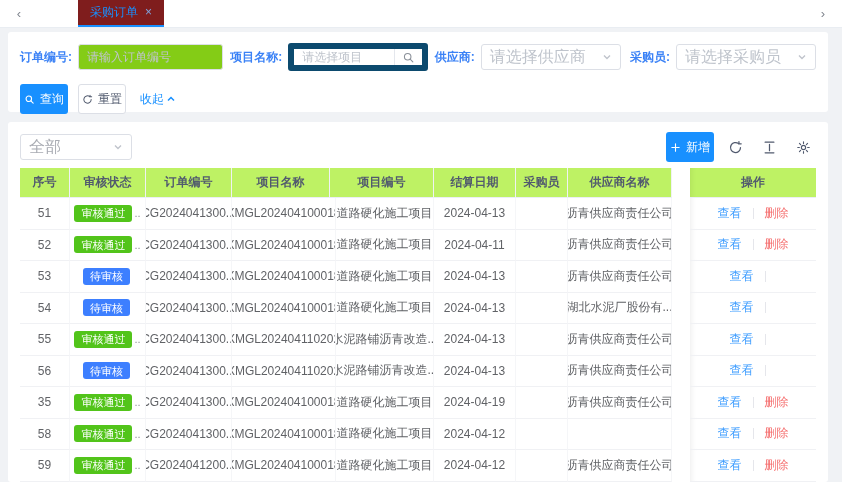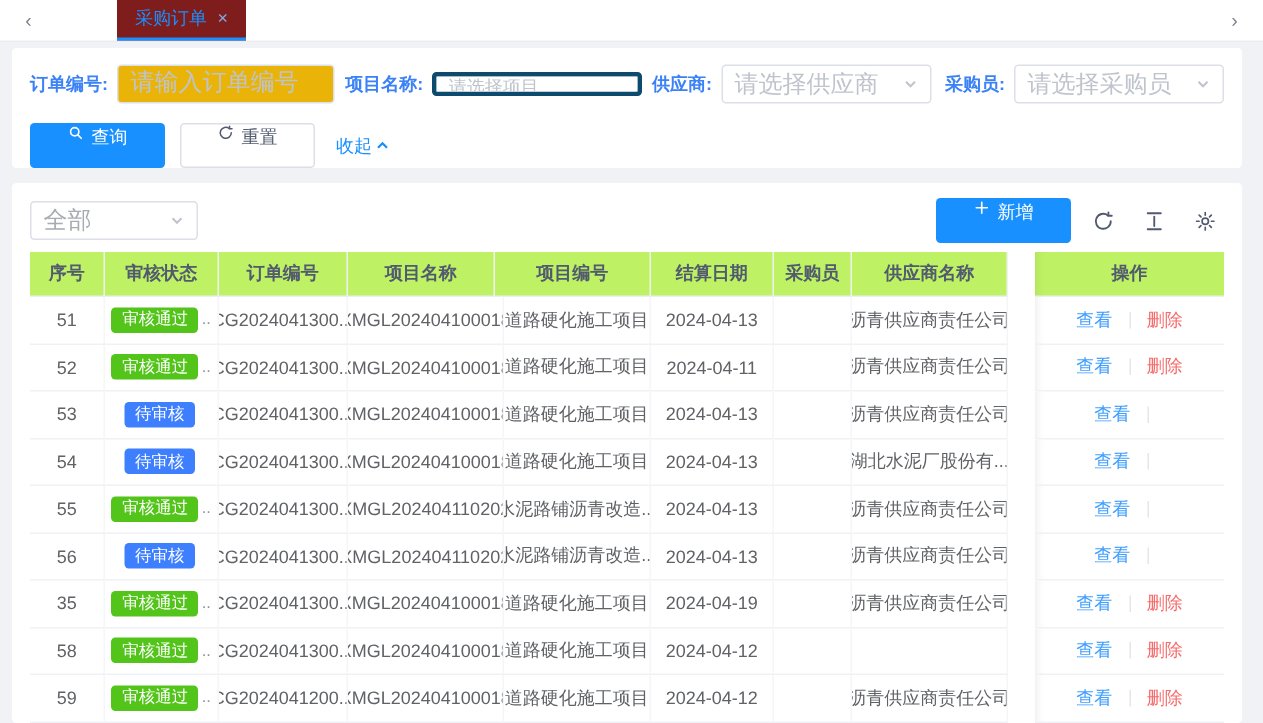--- a/index.html
+++ b/index.html
@@ -18,39 +18,39 @@
 
   
   .card { background:#fff; border-radius:3px; margin:0 14px 0 8px; }
   .filter-card { margin-top:4px; height:80px; padding:11px 12px; }
   .table-card { margin-top:10px; height:360px; padding:12px 12px 0; }
 
   
   .filter-row { display:flex; align-items:center; }
   .field { display:flex; align-items:center; }
   .field label { font-size:12px; color:#3b82f6; font-weight:600; margin-right:6px; white-space:nowrap; }
-  .inp { height:26px; border:1px solid #dcdfe6; border-radius:3px; font-size:16px; padding:0 8px;
-    color:#606266; outline:none; background:#eab308; }
+  .inp { height:26px; border:1px solid #dcdfe6; border-radius:3px; font-size:12px; padding:0 8px;
+    color:#606266; outline:none; background:#84cc16; }
   .inp::placeholder { color:#bfc4cc; }
   .w145 { width:145px; }
-  .inp-group { display:flex; width:140px; height:16px; border:3px solid #0c4a6e; border-radius:3px; overflow:hidden;flex-direction:column; }
+  .inp-group { display:flex; width:140px; height:28px; border:6px solid #0c4a6e; border-radius:3px; overflow:hidden; }
   .inp-group input { flex:1; border:none; font-size:12px; padding:0 8px; color:#606266; outline:none; min-width:0; }
   .inp-group input::placeholder { color:#bfc4cc; }
   .inp-group .append { width:28px; border:none; border-left:1px solid #e4e7ed; background:#fff;
     display:flex; align-items:center; justify-content:center; color:#8a9099; cursor:pointer; }
   .select { height:26px; border:1px solid #dcdfe6; border-radius:3px; display:flex; align-items:center;
     justify-content:space-between; padding:0 8px; background:#fff; cursor:pointer; }
   .select .ph { font-size:16px; color:#bfc4cc; }
   .sel-140 { width:140px; }
   .sel-112 { width:112px; }
   .gap1 { width:20px; } .gap2 { width:18px; } .gap3 { width:26px; }
 
   .btn-row { display:flex; align-items:center; margin-top:13px; }
-  .btn { height:30px; border-radius:3px; font-size:12px; display:inline-flex; align-items:flex-start;
-    justify-content:center; gap:5px; cursor:pointer; padding:0 24px; border:1px solid transparent; }
+  .btn { height:30px; border-radius:3px; font-size:12px; display:inline-flex; align-items:center;
+    justify-content:center; gap:5px; cursor:pointer; padding:0 3px; border:1px solid transparent; }
   .btn-primary { background:#1890ff; color:#fff; }
   .btn-plain { background:#fff; border-color:#dcdfe6; color:#515a6e; margin-left:10px; }
   .link-collapse { margin-left:14px; color:#1890ff; font-size:12px; display:inline-flex;
     align-items:center; gap:2px; cursor:pointer; }
 
   
   .toolbar { display:flex; align-items:center; height:26px; margin-bottom:8px; }
   .toolbar .spacer { flex:1; }
   .icon-btn { width:26px; height:26px; display:flex; align-items:center; justify-content:center;
     color:#515a6e; cursor:pointer; margin-left:8px; }

